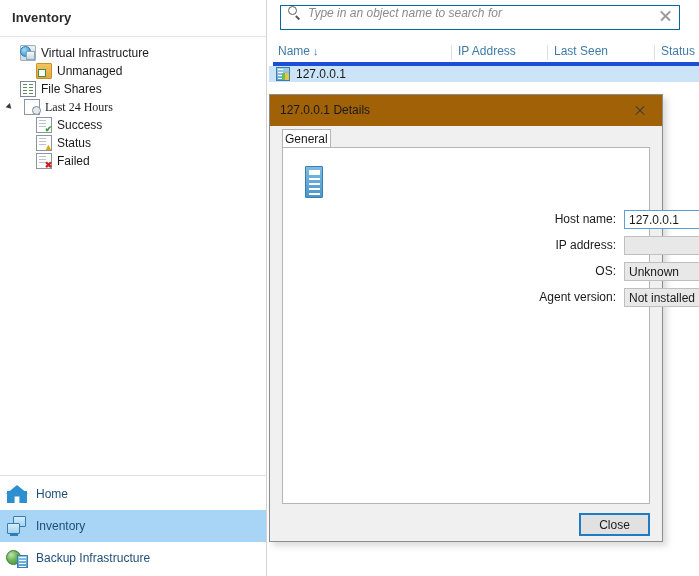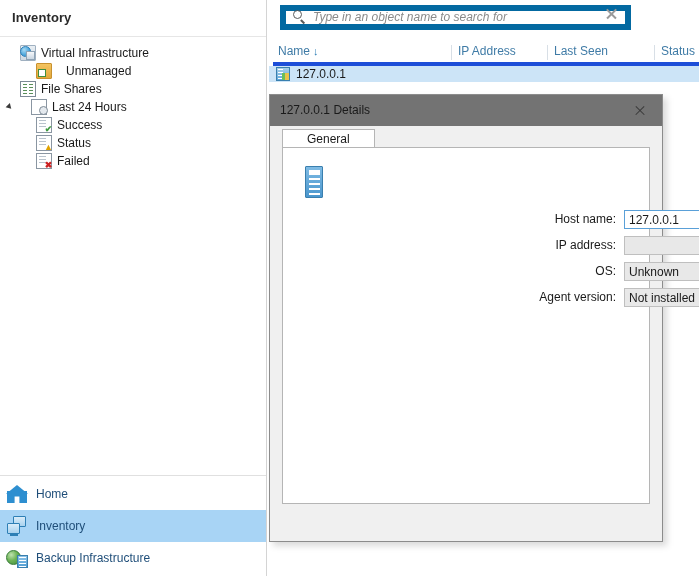--- a/index.html
+++ b/index.html
@@ -329,27 +329,27 @@
   .main {
     position: absolute;
     left: 268px; top: 0;
     width: 431px;
     height: 576px;
     background: #ffffff;
   }
   .searchbar {
     position: absolute;
     left: 12px; top: 5px;
-    width: 351px;
+    width: 400px;
     height: 25px;
     background: #ffffff;
-    border: 6px solid #0369a1;
+    border: 1px solid #0369a1;
     box-sizing: border-box;
     display: flex;
-    align-items: flex-end;
+    align-items: flex-start;
   }
   .search-icon {
     position: relative;
     width: 14px; height: 14px;
     margin-left: 7px;
     flex: 0 0 14px;
   }
   .search-icon::before {
     content: "";
     position: absolute;
@@ -486,21 +486,21 @@
     height: 448px;
     background: #f0f0f0;
     border: 1px solid #8c8c8c;
     box-sizing: border-box;
   }
   .dlg-titlebar {
     position: absolute;
     left: 0; top: 0;
     width: 392px;
     height: 31px;
-    background: #737373;
+    background: #a16207;
   }
   .dlg-title {
     position: absolute;
     left: 10px; top: 8px;
     font-size: 12px;
     color: #1a1a1a;
   }
   .dlg-close {
     position: absolute;
     right: 0; top: 0;
@@ -521,21 +521,21 @@
   .tabstrip {
     position: absolute;
     left: 12px; top: 34px;
     width: 368px;
     height: 19px;
   }
   .tab {
     position: absolute;
     left: 0; top: 0;
     height: 19px;
-    padding: 0 24px;
+    padding: 0 2px;
     line-height: 18px;
     font-size: 12px;
     color: #1a1a1a;
     background: #ffffff;
     border: 1px solid #b5b5b5;
     border-bottom: none;
     box-sizing: border-box;
     cursor: default;
   }
   .tab-body {
@@ -633,34 +633,34 @@
     <div class="sidebar-title-rule"></div>
 
     <div class="tree" id="tree">
         <div class="tree-node">
           <span style="margin-left: 20px; display: flex; align-items: center;">
             <span class="tnode-icon ico-vi"></span>
             <span class="tnode-label">Virtual Infrastructure</span>
           </span>
         </div>
         <div class="tree-node">
-          <span style="margin-left: 36px; display: flex; align-items: flex-start; gap: 9px;">
+          <span style="margin-left: 36px; display: flex; align-items: flex-start;">
             <span class="tnode-icon ico-unmanaged"></span>
             <span class="tnode-label">Unmanaged</span>
           </span>
         </div>
         <div class="tree-node">
           <span style="margin-left: 20px; display: flex; align-items: center;">
             <span class="tnode-icon ico-fileshares"></span>
             <span class="tnode-label">File Shares</span>
           </span>
         </div>
         <div class="tree-node">
           <span class="expander expanded" style="left: 6px;"></span>
-          <span style="margin-left: 31px; display: flex; align-items: center;">
+          <span style="margin-left: 24px; display: flex; align-items: center; font-family: Liberation Serif, serif;">
             <span class="tnode-icon ico-clock"></span>
             <span class="tnode-label">Last 24 Hours</span>
           </span>
         </div>
         <div class="tree-node">
           <span style="margin-left: 36px; display: flex; align-items: center;">
             <span class="tnode-icon ico-doc">
               <span class="lines"></span>
               <span class="badge badge-check">✔</span>
             </span>
@@ -763,15 +763,16 @@
             <div class="field-label">OS:</div>
             <input type="text" class="field-input readonly" readonly="" value="Unknown" style="">
           </div>
           <div class="field-row" style="top: 140px;">
             <div class="field-label">Agent version:</div>
             <input type="text" class="field-input readonly" readonly="" value="Not installed" style="">
           </div>
         </div>
     </div>
 
+    <button class="btn-close">Close</button>
   </div>
 
 </div>
 
 </body></html>

